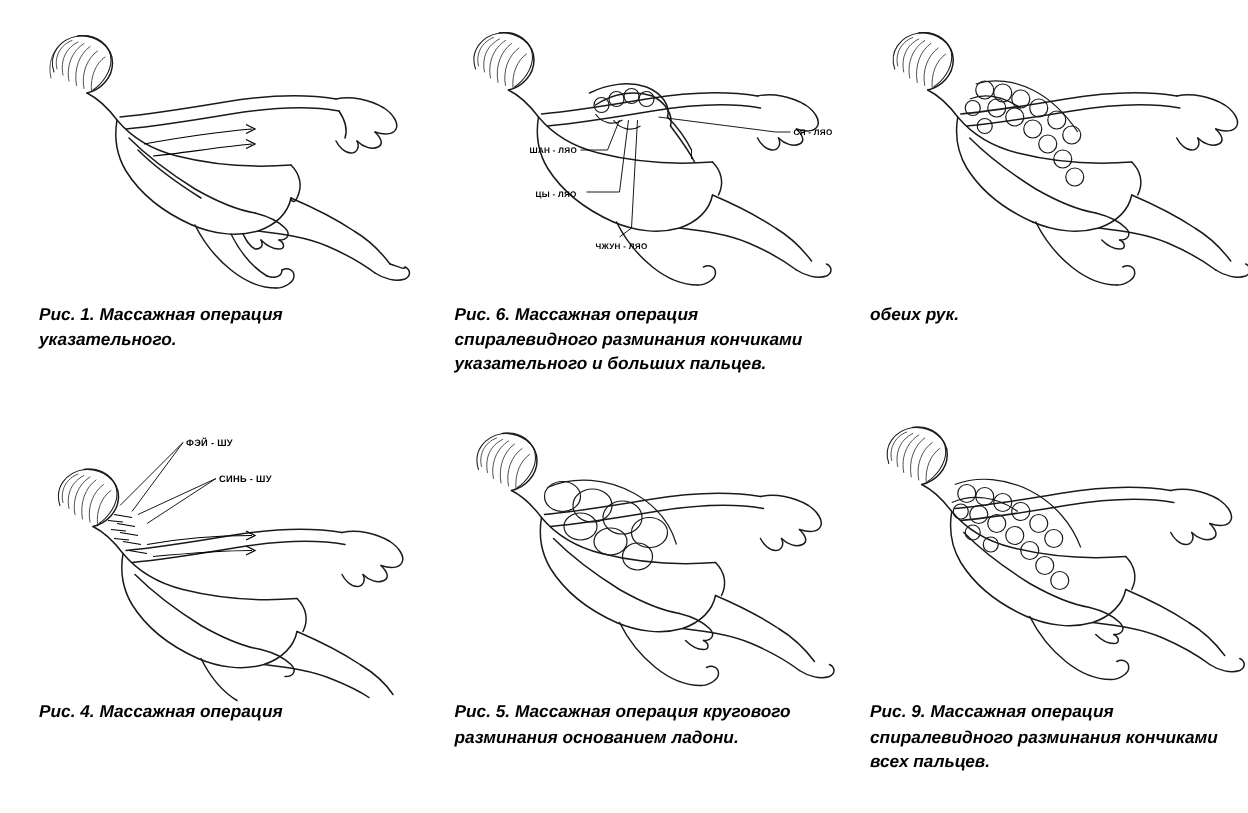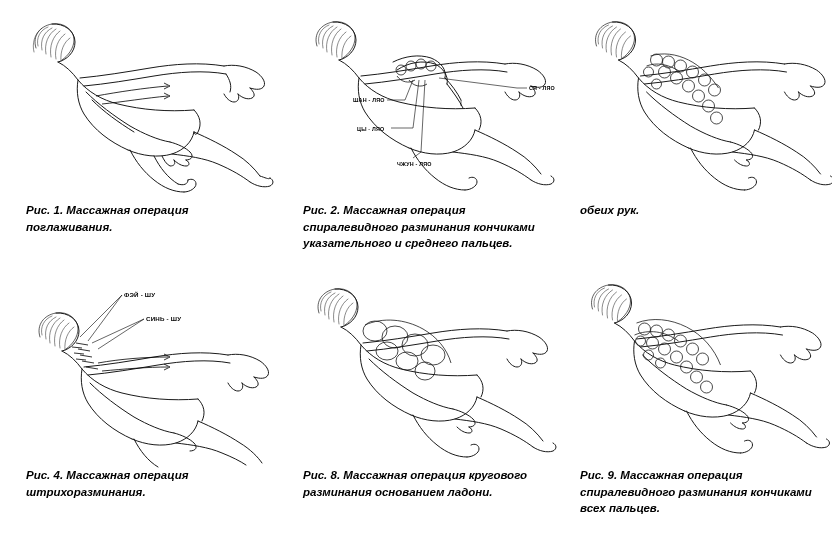--- a/index.html
+++ b/index.html
@@ -173,21 +173,21 @@
 
             <path class="arrowline" d="M78 96 C100 92 126 88 150 86"></path>
             <path class="arrowline" d="M146 83 L152 86 L146 89"></path>
             <path class="arrowline" d="M84 104 C104 102 128 98 150 96"></path>
             <path class="arrowline" d="M146 93 L152 96 L146 99"></path>
           </g>
         </svg>
       </div>
       <div class="caption">
         <div>Рис. 1. Массажная операция</div>
-        <div>поглаживания.</div>
+        <div>указательного.</div>
       </div>
     </div>
 
     <div class="cell c2 row1">
       <div class="figure-art">
         <svg viewBox="0 0 277 200" preserveAspectRatio="xMidYMid meet">
           <g>
 
             <path class="thin" d="M16 46 C12 34 20 24 32 22 C44 20 54 28 54 38 C54 46 48 54 42 58"></path>
             <path class="hair" d="M18 44 C16 36 20 28 28 25"></path>
@@ -240,23 +240,23 @@
             <path class="ptr" d="M216 88 L226 88"></path>
 
             <text class="lbl" x="52" y="102">ШАН - ЛЯО</text>
             <text class="lbl" x="56" y="131">ЦЫ - ЛЯО</text>
             <text class="lbl" x="96" y="166">ЧЖУН - ЛЯО</text>
             <text class="lbl" x="228" y="90">СЯ - ЛЯО</text>
           </g>
         </svg>
       </div>
       <div class="caption">
-        <div>Рис. 2. Массажная операция</div>
+        <div>Рис. 6. Массажная операция</div>
         <div>спиралевидного разминания кончиками</div>
-        <div>указательного и среднего пальцев.</div>
+        <div>указательного и больших пальцев.</div>
       </div>
     </div>
 
     <div class="cell c3 row1">
       <div class="figure-art">
         <svg viewBox="0 0 277 200" preserveAspectRatio="xMidYMid meet">
           <g>
 
             <path class="thin" d="M18 46 C14 34 22 24 34 22 C46 20 56 28 56 38 C56 46 50 54 44 58"></path>
             <path class="hair" d="M20 44 C18 36 22 28 30 25"></path>
@@ -368,21 +368,20 @@
 
             <path class="arrowline" d="M80 92 C102 88 128 86 150 86"></path>
             <path class="arrowline" d="M146 83 L152 86 L146 89"></path>
             <path class="arrowline" d="M84 100 C106 98 130 96 150 96"></path>
             <path class="arrowline" d="M146 93 L152 96 L146 99"></path>
           </g>
         </svg>
       </div>
       <div class="caption">
         <div>Рис. 4. Массажная операция</div>
-        <div>штрихоразминания.</div>
       </div>
     </div>
 
     <div class="cell c5 row2">
       <div class="figure-art">
         <svg viewBox="0 0 277 200" preserveAspectRatio="xMidYMid meet">
           <g>
 
             <path class="thin" d="M18 42 C14 30 22 20 34 18 C46 16 56 24 56 34 C56 42 50 50 44 54"></path>
             <path class="hair" d="M20 40 C18 32 22 24 30 21"></path>
@@ -422,21 +421,21 @@
               <ellipse cx="132" cy="84" rx="12" ry="10"></ellipse>
               <ellipse cx="86" cy="80" rx="11" ry="9"></ellipse>
               <ellipse cx="106" cy="90" rx="11" ry="9"></ellipse>
               <ellipse cx="124" cy="100" rx="10" ry="9"></ellipse>
             </g>
             <path class="fingerloop" d="M64 54 C82 46 104 48 122 58 C136 66 146 78 150 92"></path>
           </g>
         </svg>
       </div>
       <div class="caption">
-        <div>Рис. 8. Массажная операция кругового</div>
+        <div>Рис. 5. Массажная операция кругового</div>
         <div>разминания основанием ладони.</div>
       </div>
     </div>
 
     <div class="cell c6 row2">
       <div class="figure-art">
         <svg viewBox="0 0 277 200" preserveAspectRatio="xMidYMid meet">
           <g>
 
             <path class="thin" d="M14 38 C10 26 18 16 30 14 C42 12 52 20 52 30 C52 38 46 46 40 50"></path>

